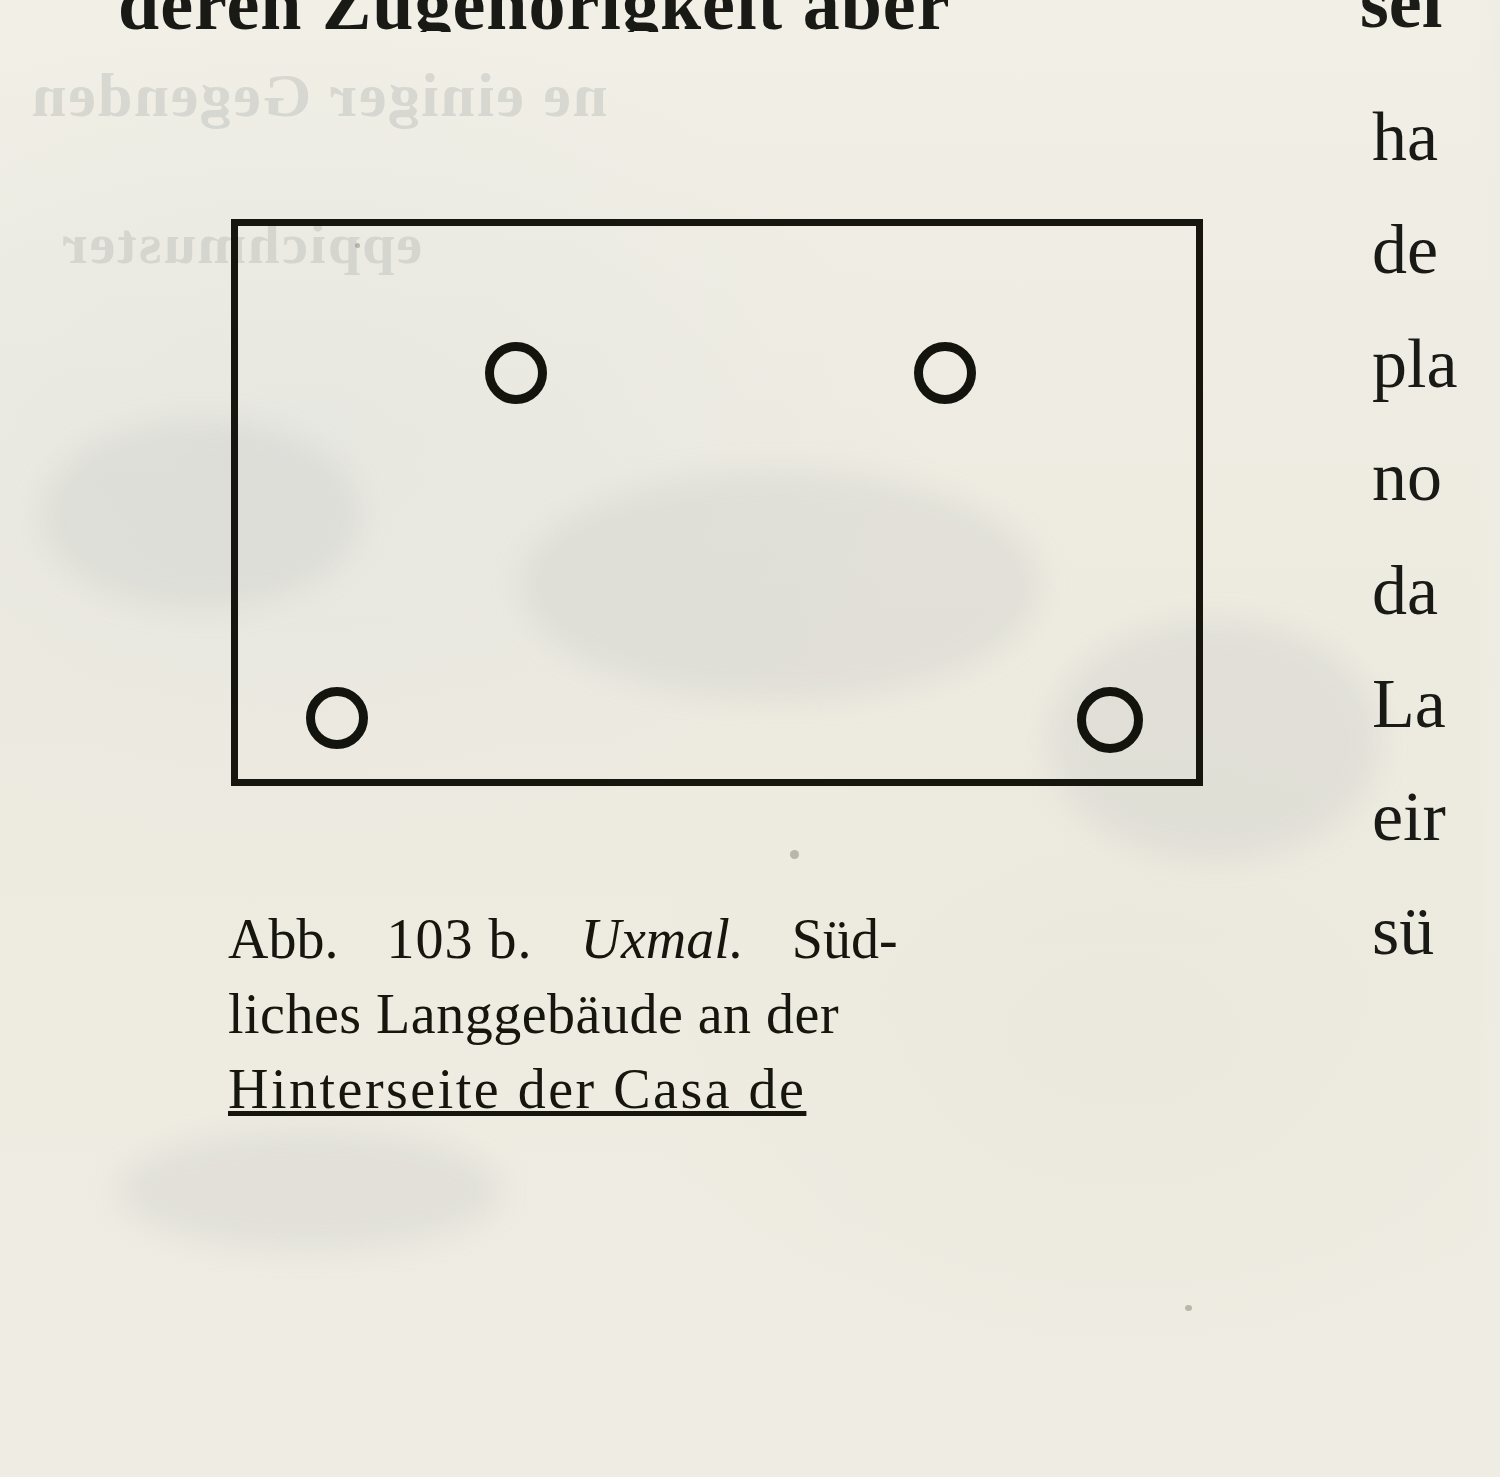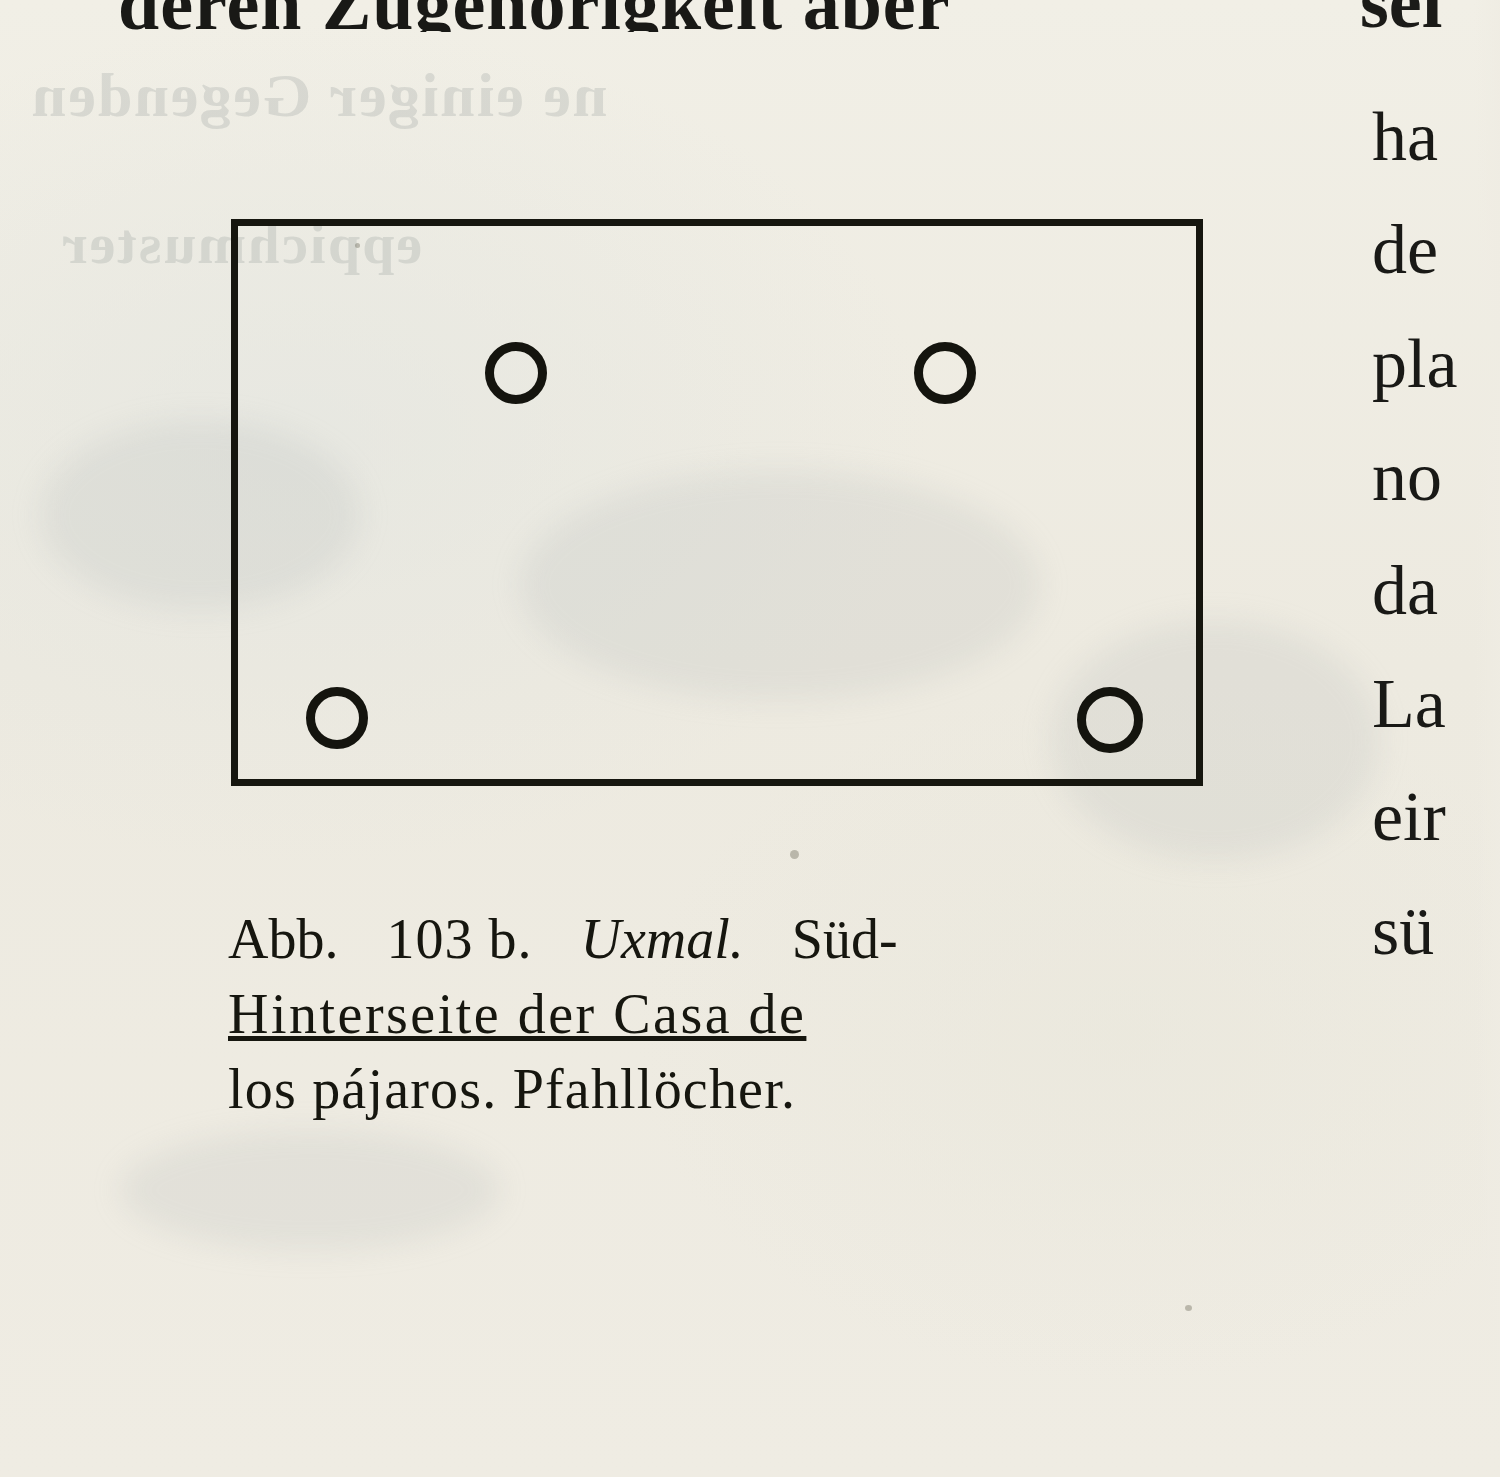--- a/index.html
+++ b/index.html
@@ -178,22 +178,22 @@
   <div class="caption">
     <span class="line cap-l1">
       <span>Abb.</span>
       <span class="sp-wide">&nbsp;</span>
       <span class="cap-num">103 b.</span>
       <span class="sp-wide">&nbsp;</span>
       <span class="cap-ital">Uxmal.</span>
       <span class="sp-wide">&nbsp;</span>
       <span>Süd-</span>
     </span>
+    <span class="line cap-l2">liches Langgebäude an der</span>
     <span class="line cap-l3">Hinterseite der Casa de</span>
-    <span class="line cap-l4">los pájaros. Pfahllöcher.</span>
   </div>
 
   <div class="topright-clip">
     <span>sei</span>
   </div>
 
   <div class="rightcol">
     <div class="rline">ha</div>
     <div class="rline">de</div>
     <div class="rline">pla</div>

